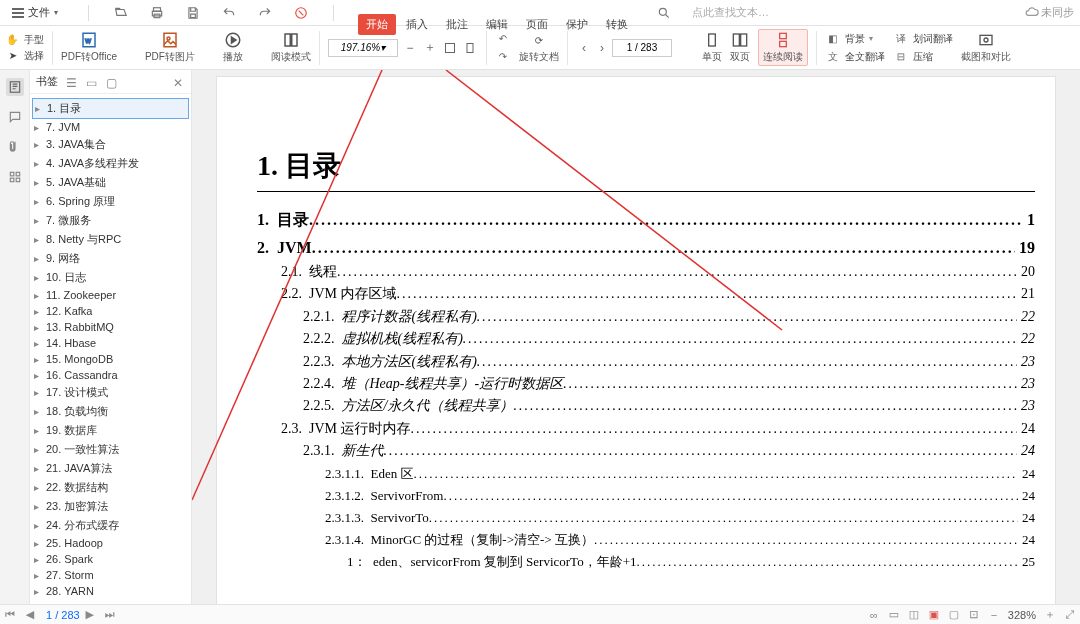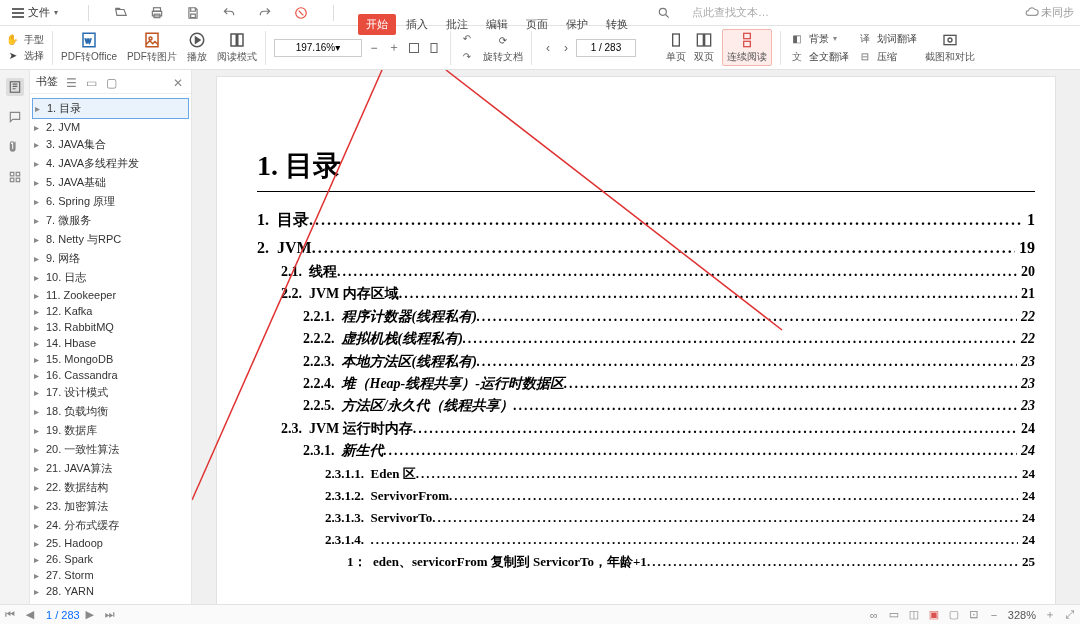--- a/index.html
+++ b/index.html
@@ -19,21 +19,21 @@
 
   
   .ribbon { height: 44px; display: flex; align-items: center; padding: 0 6px; gap: 8px; border-bottom: 1px solid #e2e2e2; }
   .ribbon .col { display: flex; flex-direction: column; align-items: center; gap: 1px; font-size: 10px; color: #555; cursor: pointer; }
   .ribbon .col .ic { width: 20px; height: 18px; display: flex; align-items: center; justify-content: center; color: #555; }
   .ribbon .small-row { display: flex; flex-direction: column; gap: 2px; font-size: 10px; color: #444; }
   .ribbon .small-row .item { display: flex; align-items: center; gap: 4px; cursor: pointer; }
   .ribbon .small-row .ic { width: 14px; height: 14px; display: flex; align-items: center; justify-content: center; }
   .ribbon .vdiv { width: 1px; height: 34px; background: #e4e4e4; }
   .ribbon .zoom-group { display: flex; align-items: center; gap: 4px; }
-  .ribbon .zoom-input { width: 88px; height: 18px; border: 1px solid #ccc; font-size: 10px; text-align: center; display: flex; align-items: center; justify-content: center; }
+  .ribbon .zoom-input { width: 70px; height: 18px; border: 1px solid #ccc; font-size: 10px; text-align: center; display: flex; align-items: center; justify-content: center; font-style: italic; }
   .ribbon .zicon { width: 16px; height: 16px; color: #666; cursor: pointer; display:flex;align-items:center;justify-content:center; }
   .ribbon .page-nav { display: flex; align-items: center; gap: 2px; }
   .ribbon .page-input { width: 60px; height: 18px; border: 1px solid #ccc; font-size: 10px; text-align: center; display: flex; align-items: center; justify-content: center; }
   .ribbon .dual-two { display:flex; flex-direction:column; gap:2px; }
   .ribbon .dual-two .item { display:flex; align-items:center; gap:4px; font-size:10px; color:#444; cursor:pointer; }
 
   
   .main { display: flex; height: calc(624px - 26px - 44px - 20px); }
 
   
@@ -51,21 +51,21 @@
   .sidebar .bm { display: flex; align-items: center; gap: 4px; font-size: 11px; color: #333; padding: 2px 2px; cursor: pointer; white-space: nowrap; }
   .sidebar .bm .exp { width: 8px; color: #888; font-size: 10px; }
   .sidebar .bm.selected { border: 1px solid #6aa7e8; background: #eaf3fc; }
 
   
   .docarea { flex: 1; background: #f0f0f0; position: relative; overflow: hidden; }
   .page { background: #fff; margin: 6px auto; width: 840px; height: 100%; padding: 70px 20px 20px 40px; border: 1px solid #e1e1e1; position: relative; }
   .page h1 { font-size: 28px; font-weight: 700; margin-bottom: 6px; font-family: "SimSun","Microsoft YaHei"; }
   .page .rule { border: none; border-top: 1px solid #000; margin-bottom: 14px; }
   .page .toc { font-family: "SimSun","Microsoft YaHei",serif; font-size: 14px; color: #000; }
-  .page .toc .row { display: flex; align-items: baseline; white-space: nowrap; font-weight: bold; }
+  .page .toc .row { display: flex; align-items: baseline; white-space: nowrap; }
   .page .toc .row .num { display: inline-block; }
   .page .toc .row .dots { flex: 1; overflow: hidden; letter-spacing: 2px; color: #000; }
   .page .toc .row .pg { padding-left: 4px; }
   .page .toc .lvl1 { font-weight: 700; font-size: 16px; padding: 4px 0; }
   .page .toc .lvl2 { padding-left: 24px; font-size: 14px; line-height: 1.6; }
   .page .toc .lvl3 { padding-left: 46px; font-size: 14px; line-height: 1.6; font-style: italic; align-items: flex-end; }
   .page .toc .lvl3 .num { font-style: normal; }
   .page .toc .lvl3 .pg { font-style: italic; }
   .page .toc .lvl4 { padding-left: 68px; font-size: 13px; line-height: 1.7; }
   .page .toc .lvl5 { padding-left: 90px; font-size: 13px; line-height: 1.7; }
@@ -153,21 +153,21 @@
     <div class="item">
         <span class="ic">✋</span>
         <span>手型</span>
       </div>
     <div class="item">
         <span class="ic">➤</span>
         <span>选择</span>
       </div>
   </div>
   <div class="vdiv"></div>
-  <div id="ribbon-groups" style="display:flex;gap:10px">
+  <div id="ribbon-groups" style="display:flex;gap:28px">
       <div class="col">
         <div class="ic">
           <svg width="20" height="18" viewBox="0 0 24 24" fill="none" stroke="#2b6cb0" stroke-width="2">
             <rect x="4" y="3" width="16" height="18"></rect>
             <text x="7" y="16" font-size="8" fill="#2b6cb0">W</text>
           </svg>
         </div>
         <span>PDF转Office</span>
       </div>
       <div class="col">
@@ -336,21 +336,21 @@
       <div class="hspacer"></div>
       <span class="sic">✕</span>
     </div>
     <div class="list" id="bm-list">
         <div class="bm selected">
           <span class="exp">▸</span>
           <span>1. 目录</span>
         </div>
         <div class="bm">
           <span class="exp">▸</span>
-          <span>2. JVM</span>
+          <span>7. JVM</span>
         </div>
         <div class="bm">
           <span class="exp">▸</span>
           <span>3. JAVA集合</span>
         </div>
         <div class="bm">
           <span class="exp">▸</span>
           <span>4. JAVA多线程并发</span>
         </div>
         <div class="bm">
@@ -536,20 +536,21 @@
             <span class="pg">24</span>
           </div>
           <div class="row lvl4">
             <span class="num">2.3.1.3.&nbsp;&nbsp;</span>
             <span>ServivorTo</span>
             <span class="dots">............................................................................................................................................................................................................................................................................................................</span>
             <span class="pg">24</span>
           </div>
           <div class="row lvl4">
             <span class="num">2.3.1.4.&nbsp;&nbsp;</span>
+            <span>MinorGC 的过程（复制-&gt;清空-&gt; 互换）</span>
             <span class="dots">............................................................................................................................................................................................................................................................................................................</span>
             <span class="pg">24</span>
           </div>
           <div class="row lvl5">
             <span class="num">1：&nbsp;&nbsp;</span>
             <span>eden、servicorFrom 复制到 ServicorTo，年龄+1</span>
             <span class="dots">............................................................................................................................................................................................................................................................................................................</span>
             <span class="pg">25</span>
           </div>
         </div>

